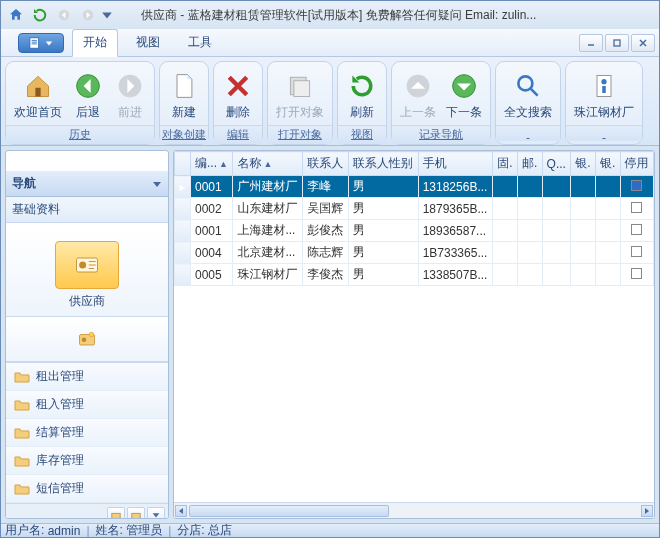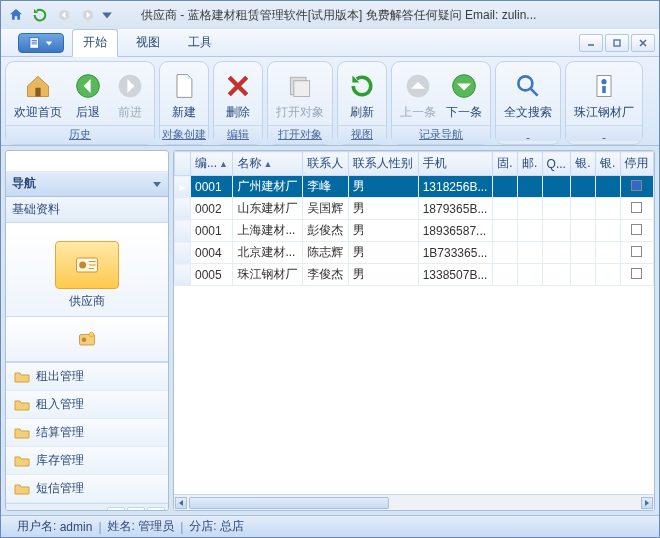--- a/index.html
+++ b/index.html
@@ -68,21 +68,21 @@
 .row-indicator { width: 16px; background: linear-gradient(#f4f8fd,#e1ecf9) !important; text-align:center;}
 .checkbox-cell { text-align:center; }
 .checkbox-cell .cb { display:inline-block; width:11px; height:11px; border:1px solid #888; background:#fff;}
 .checkbox-cell .cb.ck { background:#316ac5; }
 .hscroll { height: 16px; background: #eef2f7; border-top:1px solid #c9d9ef; position:relative;}
 .hscroll .thumb { position:absolute; left:15px; top:2px; height:12px; width:200px; background:linear-gradient(#e4edf9,#c7daf3); border:1px solid #a8bedd; border-radius:2px;}
 .hscroll .arr { position:absolute; top:2px; width:12px; height:12px; background:linear-gradient(#e4edf9,#c7daf3); border:1px solid #a8bedd; display:flex; align-items:center; justify-content:center;}
 .hscroll .arr svg { width:6px; height:6px; }
 
 
-.statusbar { height: 22px; background: linear-gradient(#e3edfa,#c7daf3); border-top: 1px solid #a8bedd; display:flex; align-items:center; padding: 0 16px; color:#2b4a7a;}
+.statusbar { height: 14px; background: linear-gradient(#e3edfa,#c7daf3); border-top: 1px solid #a8bedd; display:flex; align-items:center; padding: 0 4px; color:#2b4a7a;}
 .statusbar .sep { margin: 0 6px; color:#7a98c4;}
 </style>
 </head>
 <body>
 
 <div class="window">
 
   <div class="titlebar">
     <div class="tb-btn tb-icon">
       <svg viewBox="0 0 24 24">

